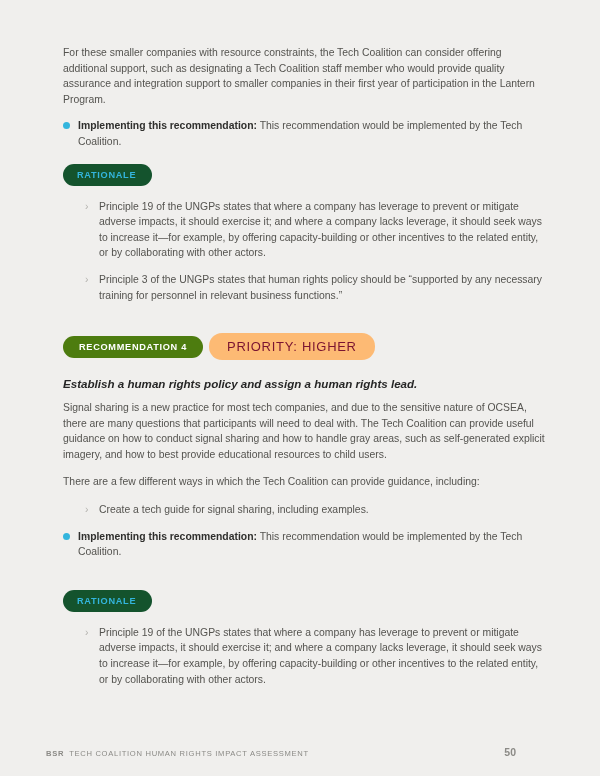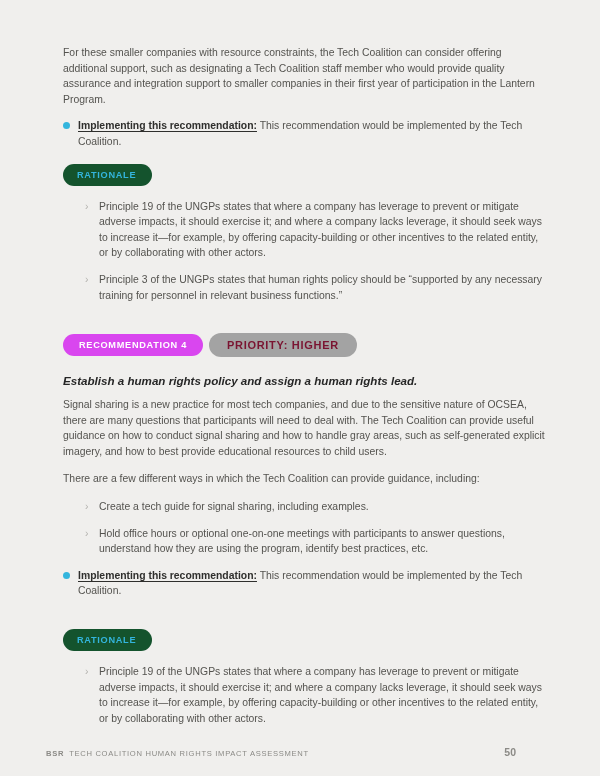--- a/index.html
+++ b/index.html
@@ -52,21 +52,20 @@
   }
   .impl-text {
     flex: 1 1 auto;
     font-size: 10.4px;
     line-height: 15.6px;
     color: #54534f;
   }
   .impl-label {
     font-weight: bold;
     color: #2f2f2d;
-    text-decoration: underline;
     text-underline-offset: 2px;
   }
 
   
   .rationale-pill {
     display: inline-block;
     background: #14532d;
     border-radius: 13px;
     padding: 6px 16px 6px 14px;
     font-size: 9.2px;
@@ -104,36 +103,36 @@
     line-height: 15.6px;
   }
 
   
   .rec-header {
     display: flex;
     align-items: center;
     margin-top: 30px;
   }
   .rec-pill {
-    background: #d946ef;
+    background: #4d7c0f;
     color: #ffffff;
     border-radius: 13px;
     padding: 6px 16px;
     font-size: 9.2px;
     font-weight: bold;
     letter-spacing: 0.7px;
     white-space: nowrap;
   }
   .priority-pill {
-    background: #a3a3a3;
+    background: #fdba74;
     color: #7a1431;
     border-radius: 13px;
     padding: 6px 18px;
-    font-size: 11px;
-    font-weight: bold;
+    font-size: 13px;
+    font-weight: normal;
     letter-spacing: 0.7px;
     white-space: nowrap;
     margin-left: 6px;
   }
 
   h2.rec-title {
     margin: 16px 0 9px 0;
     font-size: 11.6px;
     font-weight: bold;
     font-style: italic;
@@ -196,21 +195,21 @@
     </div>
 
     <h2 class="rec-title">Establish a human rights policy and assign a human rights lead.</h2>
 
     <p class="body-text">Signal sharing is a new practice for most tech companies, and due to the sensitive nature of OCSEA, there are many questions that participants will need to deal with. The Tech Coalition can provide useful guidance on how to conduct signal sharing and how to handle gray areas, such as self-generated explicit imagery, and how to best provide educational resources to child users.</p>
 
     <p class="body-text">There are a few different ways in which the Tech Coalition can provide guidance, including:</p>
 
     <ul class="chev-list">
       <li><span class="chev">›</span><span>Create a tech guide for signal sharing, including examples.</span></li>
-      <li><span class="chev">›</span><span>Hold office hours or optional one-on-one meetings with participants to answer questions, understand how they are using the program, identify best practices, etc.</span></li>
+      <li><span class="chev">›</span></li>
       <li><span class="chev">›</span></li>
     </ul>
 
     <div class="impl-row">
       <span class="impl-dot"></span>
       <span class="impl-text"><span class="impl-label">Implementing this recommendation:</span><span> This recommendation would be implemented by the Tech Coalition.</span></span>
     </div>
 
     <div class="rationale-block" style="margin-top:30px;">
       <span class="rationale-pill">RATIONALE</span>

